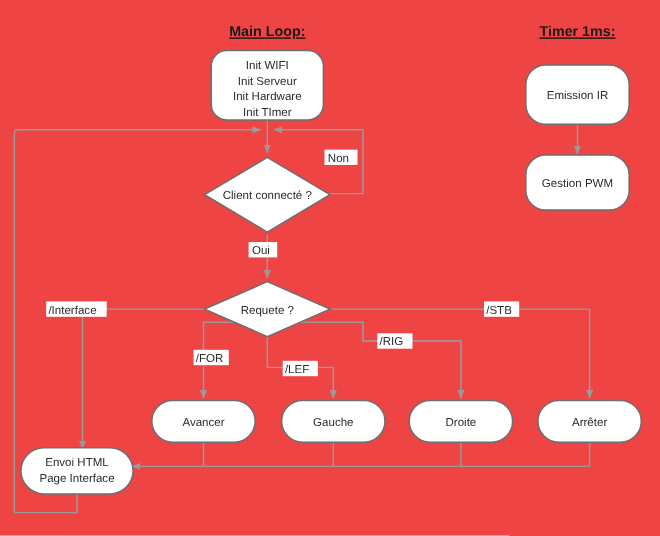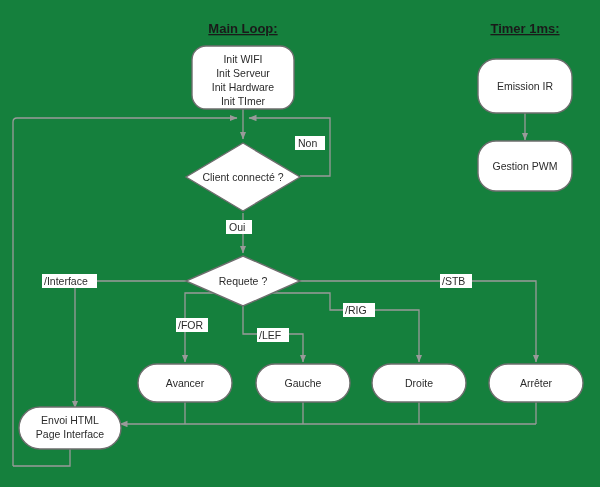--- a/index.html
+++ b/index.html
@@ -7,21 +7,21 @@
     padding: 0;
     background: #ffffff;
   }
   body {
     font-family: "Liberation Sans", sans-serif;
   }
   #canvas {
     position: relative;
     width: 600px;
     height: 487px;
-    background: #15803d;
+    background: #ef4444;
     overflow: hidden;
   }
   #flow-svg {
     position: absolute;
     left: 0;
     top: 0;
     width: 600px;
     height: 487px;
   }
   .col-title {

